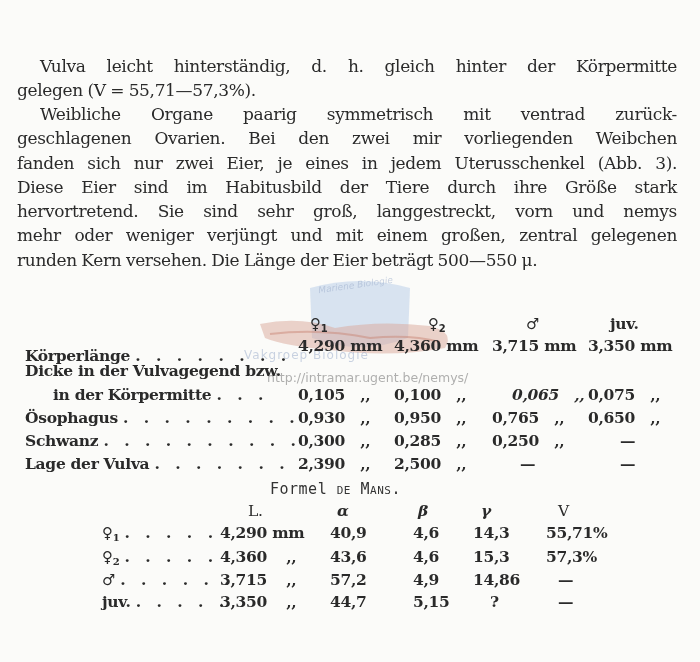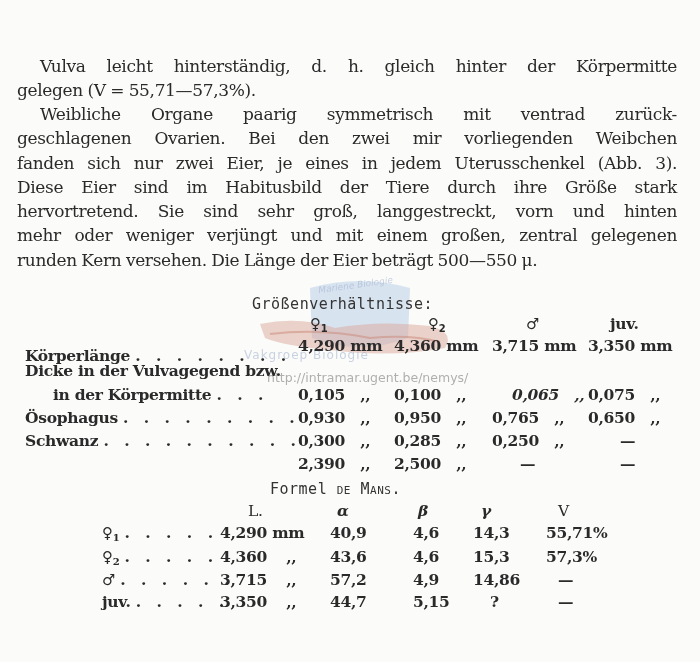--- a/index.html
+++ b/index.html
@@ -42,26 +42,25 @@
   <div class="para" style="top:54px;">
     <span class="line" style="padding-left:23px;">Vulva leicht hinterständig, d. h. gleich hinter der Körpermitte</span>
     <span class="line" style="text-align-last:left;">gelegen (V = 55,71—57,3%).</span>
   </div>
 
   <div class="para" style="top:102px;">
     <span class="line" style="padding-left:23px;">Weibliche Organe paarig symmetrisch mit ventrad zurück-</span>
     <span class="line">geschlagenen Ovarien. Bei den zwei mir vorliegenden Weibchen</span>
     <span class="line">fanden sich nur zwei Eier, je eines in jedem Uterusschenkel (Abb. 3).</span>
     <span class="line">Diese Eier sind im Habitusbild der Tiere durch ihre Größe stark</span>
-    <span class="line">hervortretend. Sie sind sehr groß, langgestreckt, vorn und hinten</span>
+    <span class="line">hervortretend. Sie sind sehr groß, langgestreckt, vorn und nemys</span>
     <span class="line">mehr oder weniger verjüngt und mit einem großen, zentral gelegenen</span>
     <span class="line" style="text-align-last:left;">runden Kern versehen. Die Länge der Eier beträgt 500—550 μ.</span>
   </div>
 
-  <div class="section-title" style="left:252px; top:295px;">Größenverhältnisse:</div>
 
   <div class="cell sym" style="left:310px; top:314px;"><span>♀</span><span class="sub">1</span></div>
   <div class="cell sym" style="left:428px; top:314px;"><span>♀</span><span class="sub">2</span></div>
   <div class="cell sym" style="left:526px; top:314px;"><span>♂</span></div>
   <div class="cell bold" style="left:610px; top:314px;">juv.</div>
 
   <div class="cell bold" style="left:25px; top:336px;margin-top:10px;"><span>Körperlänge</span> <span class="dots">. . . . . . . .</span></div>
   <div class="cell bold" style="left:298px; top:336px;">4,290 mm</div>
   <div class="cell bold" style="left:394px; top:336px;">4,360 mm</div>
   <div class="cell bold" style="left:492px; top:336px;">3,715 mm</div>
@@ -80,20 +79,21 @@
   <div class="cell bold" style="left:394px; top:408px; word-spacing:10px;">0,950 ,,</div>
   <div class="cell bold" style="left:492px; top:408px; word-spacing:10px;">0,765 ,,</div>
   <div class="cell bold" style="left:588px; top:408px; word-spacing:10px;">0,650 ,,</div>
 
   <div class="cell bold" style="left:25px; top:431px;"><span>Schwanz</span> <span class="dots">. . . . . . . . . .</span></div>
   <div class="cell bold" style="left:298px; top:431px; word-spacing:10px;">0,300 ,,</div>
   <div class="cell bold" style="left:394px; top:431px; word-spacing:10px;">0,285 ,,</div>
   <div class="cell bold" style="left:492px; top:431px; word-spacing:10px;">0,250 ,,</div>
   <div class="cell bold" style="left:620px; top:431px;">—</div>
 
+  <div class="cell bold" style="left:25px; top:454px;"><span>Lage der Vulva</span> <span class="dots">. . . . . . .</span></div>
   <div class="cell bold" style="left:298px; top:454px; word-spacing:10px;">2,390 ,,</div>
   <div class="cell bold" style="left:394px; top:454px; word-spacing:10px;">2,500 ,,</div>
   <div class="cell bold" style="left:520px; top:454px;">—</div>
   <div class="cell bold" style="left:620px; top:454px;">—</div>
 
   <div class="section-title" style="left:270px; top:480px;"><span>Formel</span> <span class="sc">de Mans.</span></div>
 
   <div class="cell" style="left:248px; top:501px;">L.</div>
   <div class="cell greek bold" style="left:337px; top:501px;">α</div>
   <div class="cell greek bold" style="left:418px; top:501px;">β</div>

